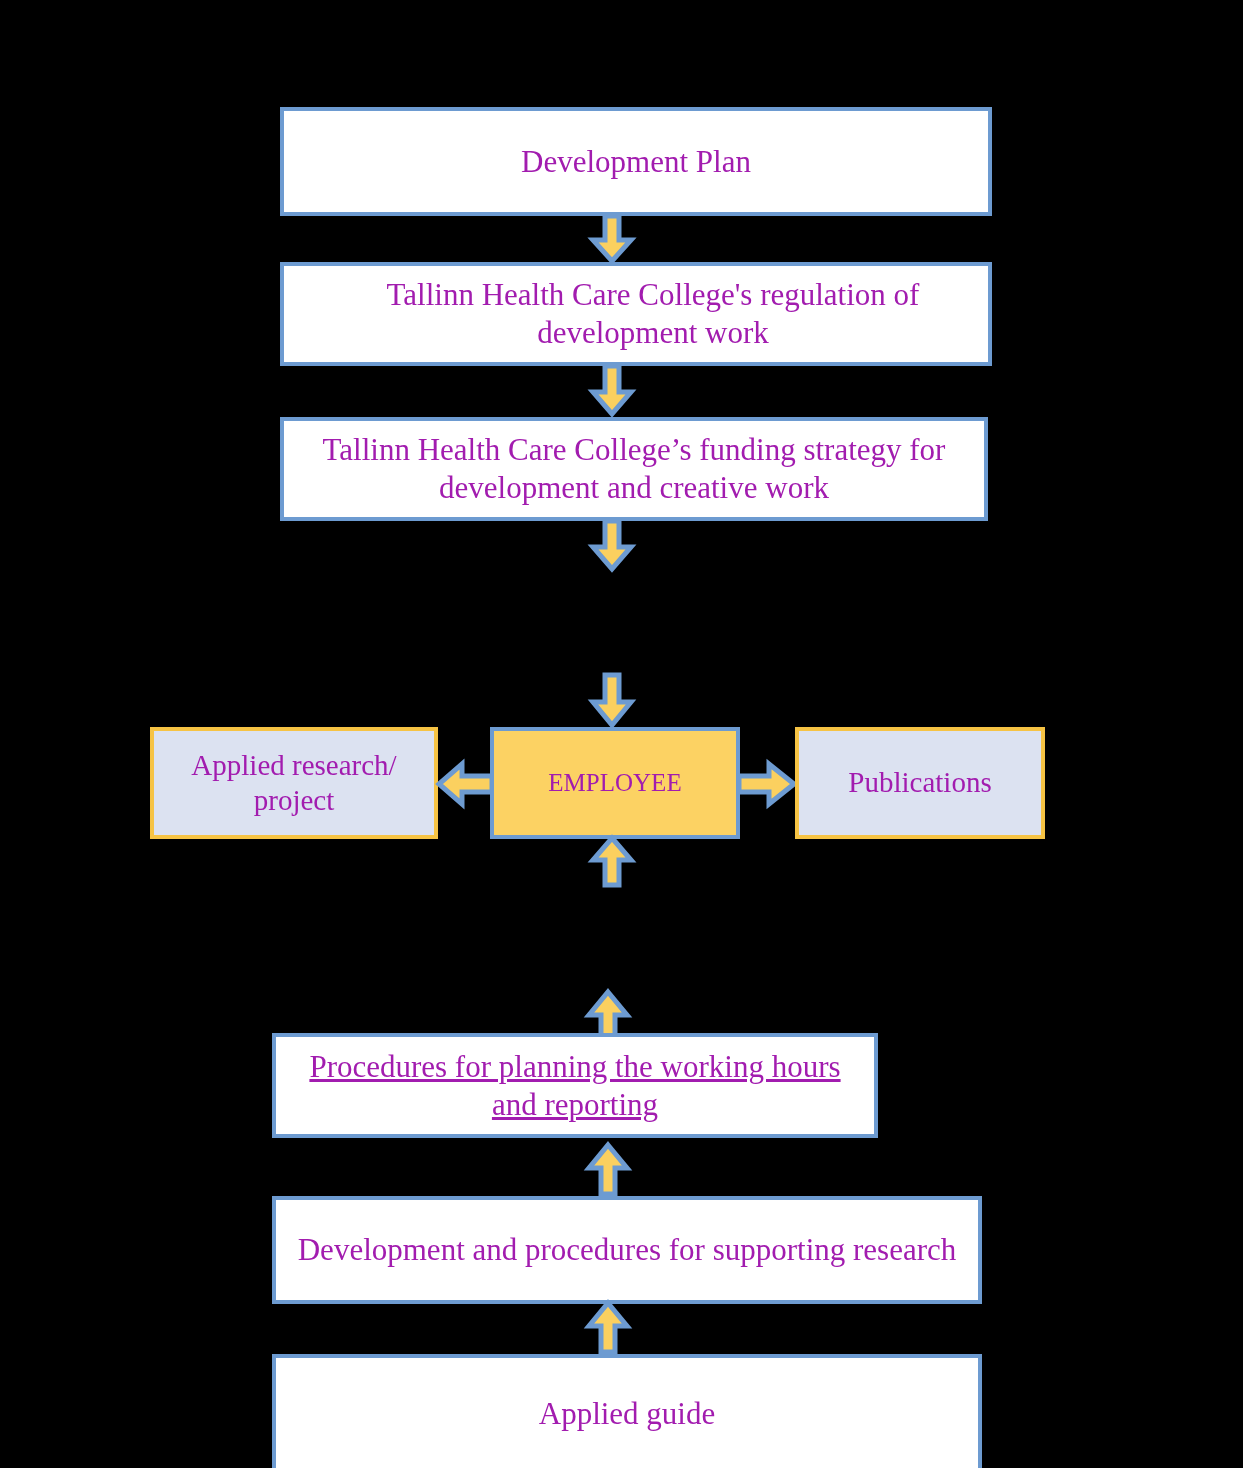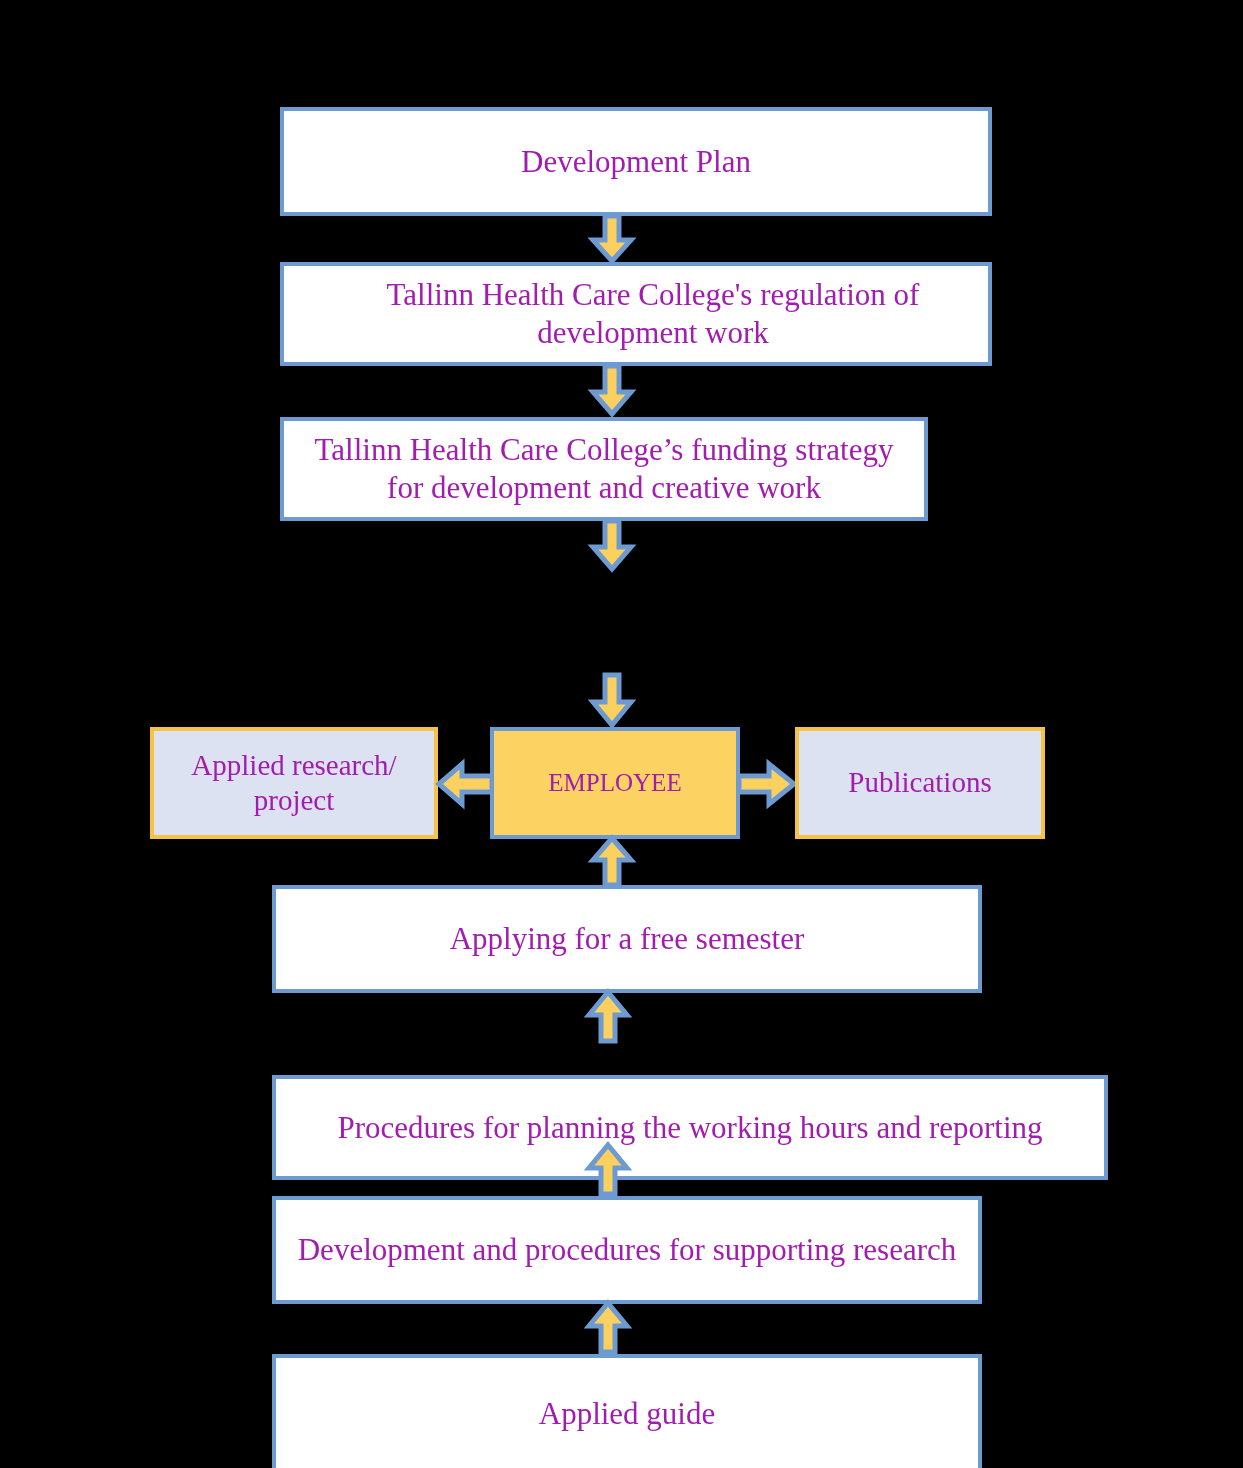--- a/index.html
+++ b/index.html
@@ -82,21 +82,21 @@
     <span class="label">Tallinn Health Care College's regulation of development work</span>
   </div>
 
   <div class="arrow" style="left:589px; top:366px; width:46px; height:50px;">
     <svg viewBox="0 0 46 50" preserveAspectRatio="none">
       <path class="shaftfill" d="M16,0 L30,0 L30,26 L42,26 L23,48 L4,26 L16,26 Z"></path>
       <path class="outline" d="M16,0 L30,0 L30,26 L42,26 L23,48 L4,26 L16,26 Z"></path>
     </svg>
   </div>
 
-  <div class="node main" style="left:280px; top:417px; width:648px; height:104px;">
+  <div class="node main" style="left:280px; top:417px; width:708px; height:104px;">
     <span class="label">Tallinn Health Care College’s funding strategy for development and creative work</span>
   </div>
 
   <div class="arrow" style="left:589px; top:521px; width:46px; height:50px;">
     <svg viewBox="0 0 46 50" preserveAspectRatio="none">
       <path class="shaftfill" d="M16,0 L30,0 L30,26 L42,26 L23,48 L4,26 L16,26 Z"></path>
       <path class="outline" d="M16,0 L30,0 L30,26 L42,26 L23,48 L4,26 L16,26 Z"></path>
     </svg>
   </div>
 
@@ -134,32 +134,29 @@
     <span class="label">Publications</span>
   </div>
 
   <div class="arrow" style="left:589px; top:838px; width:46px; height:48px;">
     <svg viewBox="0 0 46 48" preserveAspectRatio="none">
       <path class="shaftfill" d="M23,0 L42,22 L30,22 L30,47 L16,47 L16,22 L4,22 Z"></path>
       <path class="outline" d="M23,0 L42,22 L30,22 L30,47 L16,47 L16,22 L4,22 Z"></path>
     </svg>
   </div>
 
-  <div class="node main" style="left:272px; top:885px; width:710px; height:108px;">
-    <span class="label">Applying for a free semester</span>
-  </div>
 
   <div class="arrow" style="left:585px; top:992px; width:46px; height:50px;">
     <svg viewBox="0 0 46 50" preserveAspectRatio="none">
       <path class="shaftfill" d="M23,0 L42,23 L30,23 L30,49 L16,49 L16,23 L4,23 Z"></path>
       <path class="outline" d="M23,0 L42,23 L30,23 L30,49 L16,49 L16,23 L4,23 Z"></path>
     </svg>
   </div>
 
-  <div class="node main" style="left:272px; top:1075px; width:836px; height:105px;">
+  <div class="node main" style="left:272px; top:1033px; width:606px; height:105px;text-decoration:underline;">
     <span class="label">Procedures for planning the working hours and reporting</span>
   </div>
 
   <div class="arrow" style="left:585px; top:1145px; width:46px; height:50px;">
     <svg viewBox="0 0 46 50" preserveAspectRatio="none">
       <path class="shaftfill" d="M23,0 L42,23 L30,23 L30,49 L16,49 L16,23 L4,23 Z"></path>
       <path class="outline" d="M23,0 L42,23 L30,23 L30,49 L16,49 L16,23 L4,23 Z"></path>
     </svg>
   </div>
 

